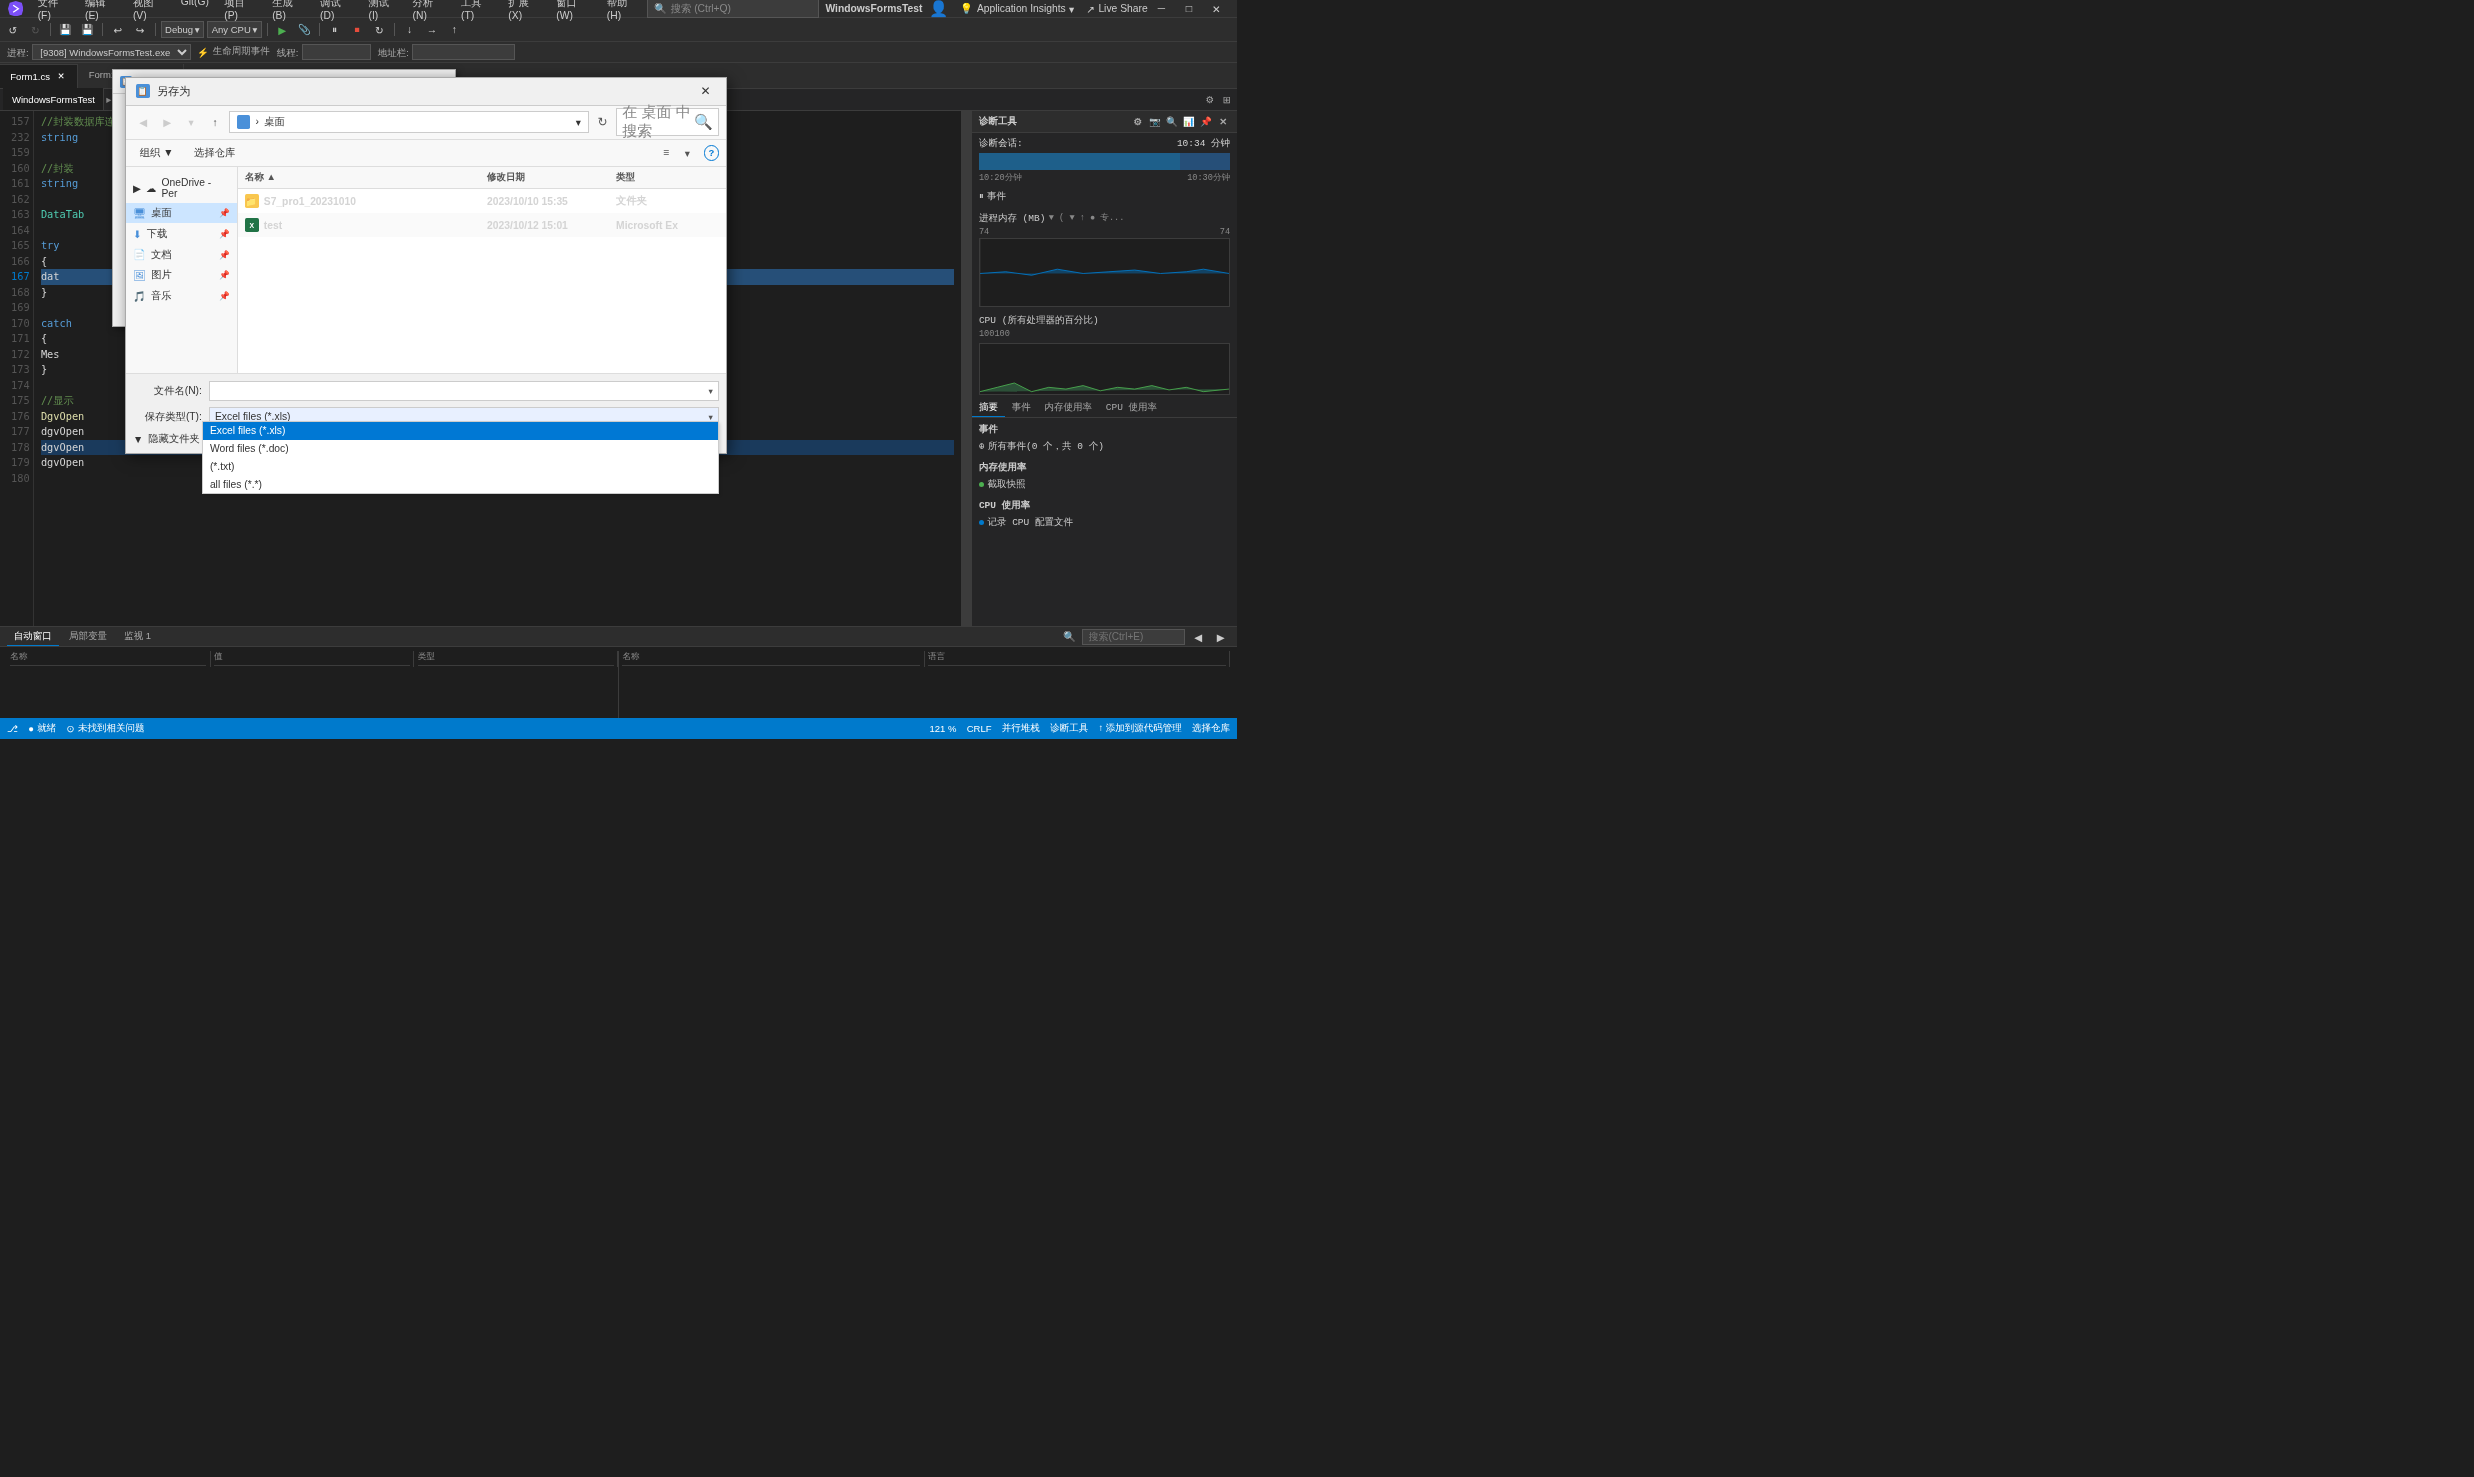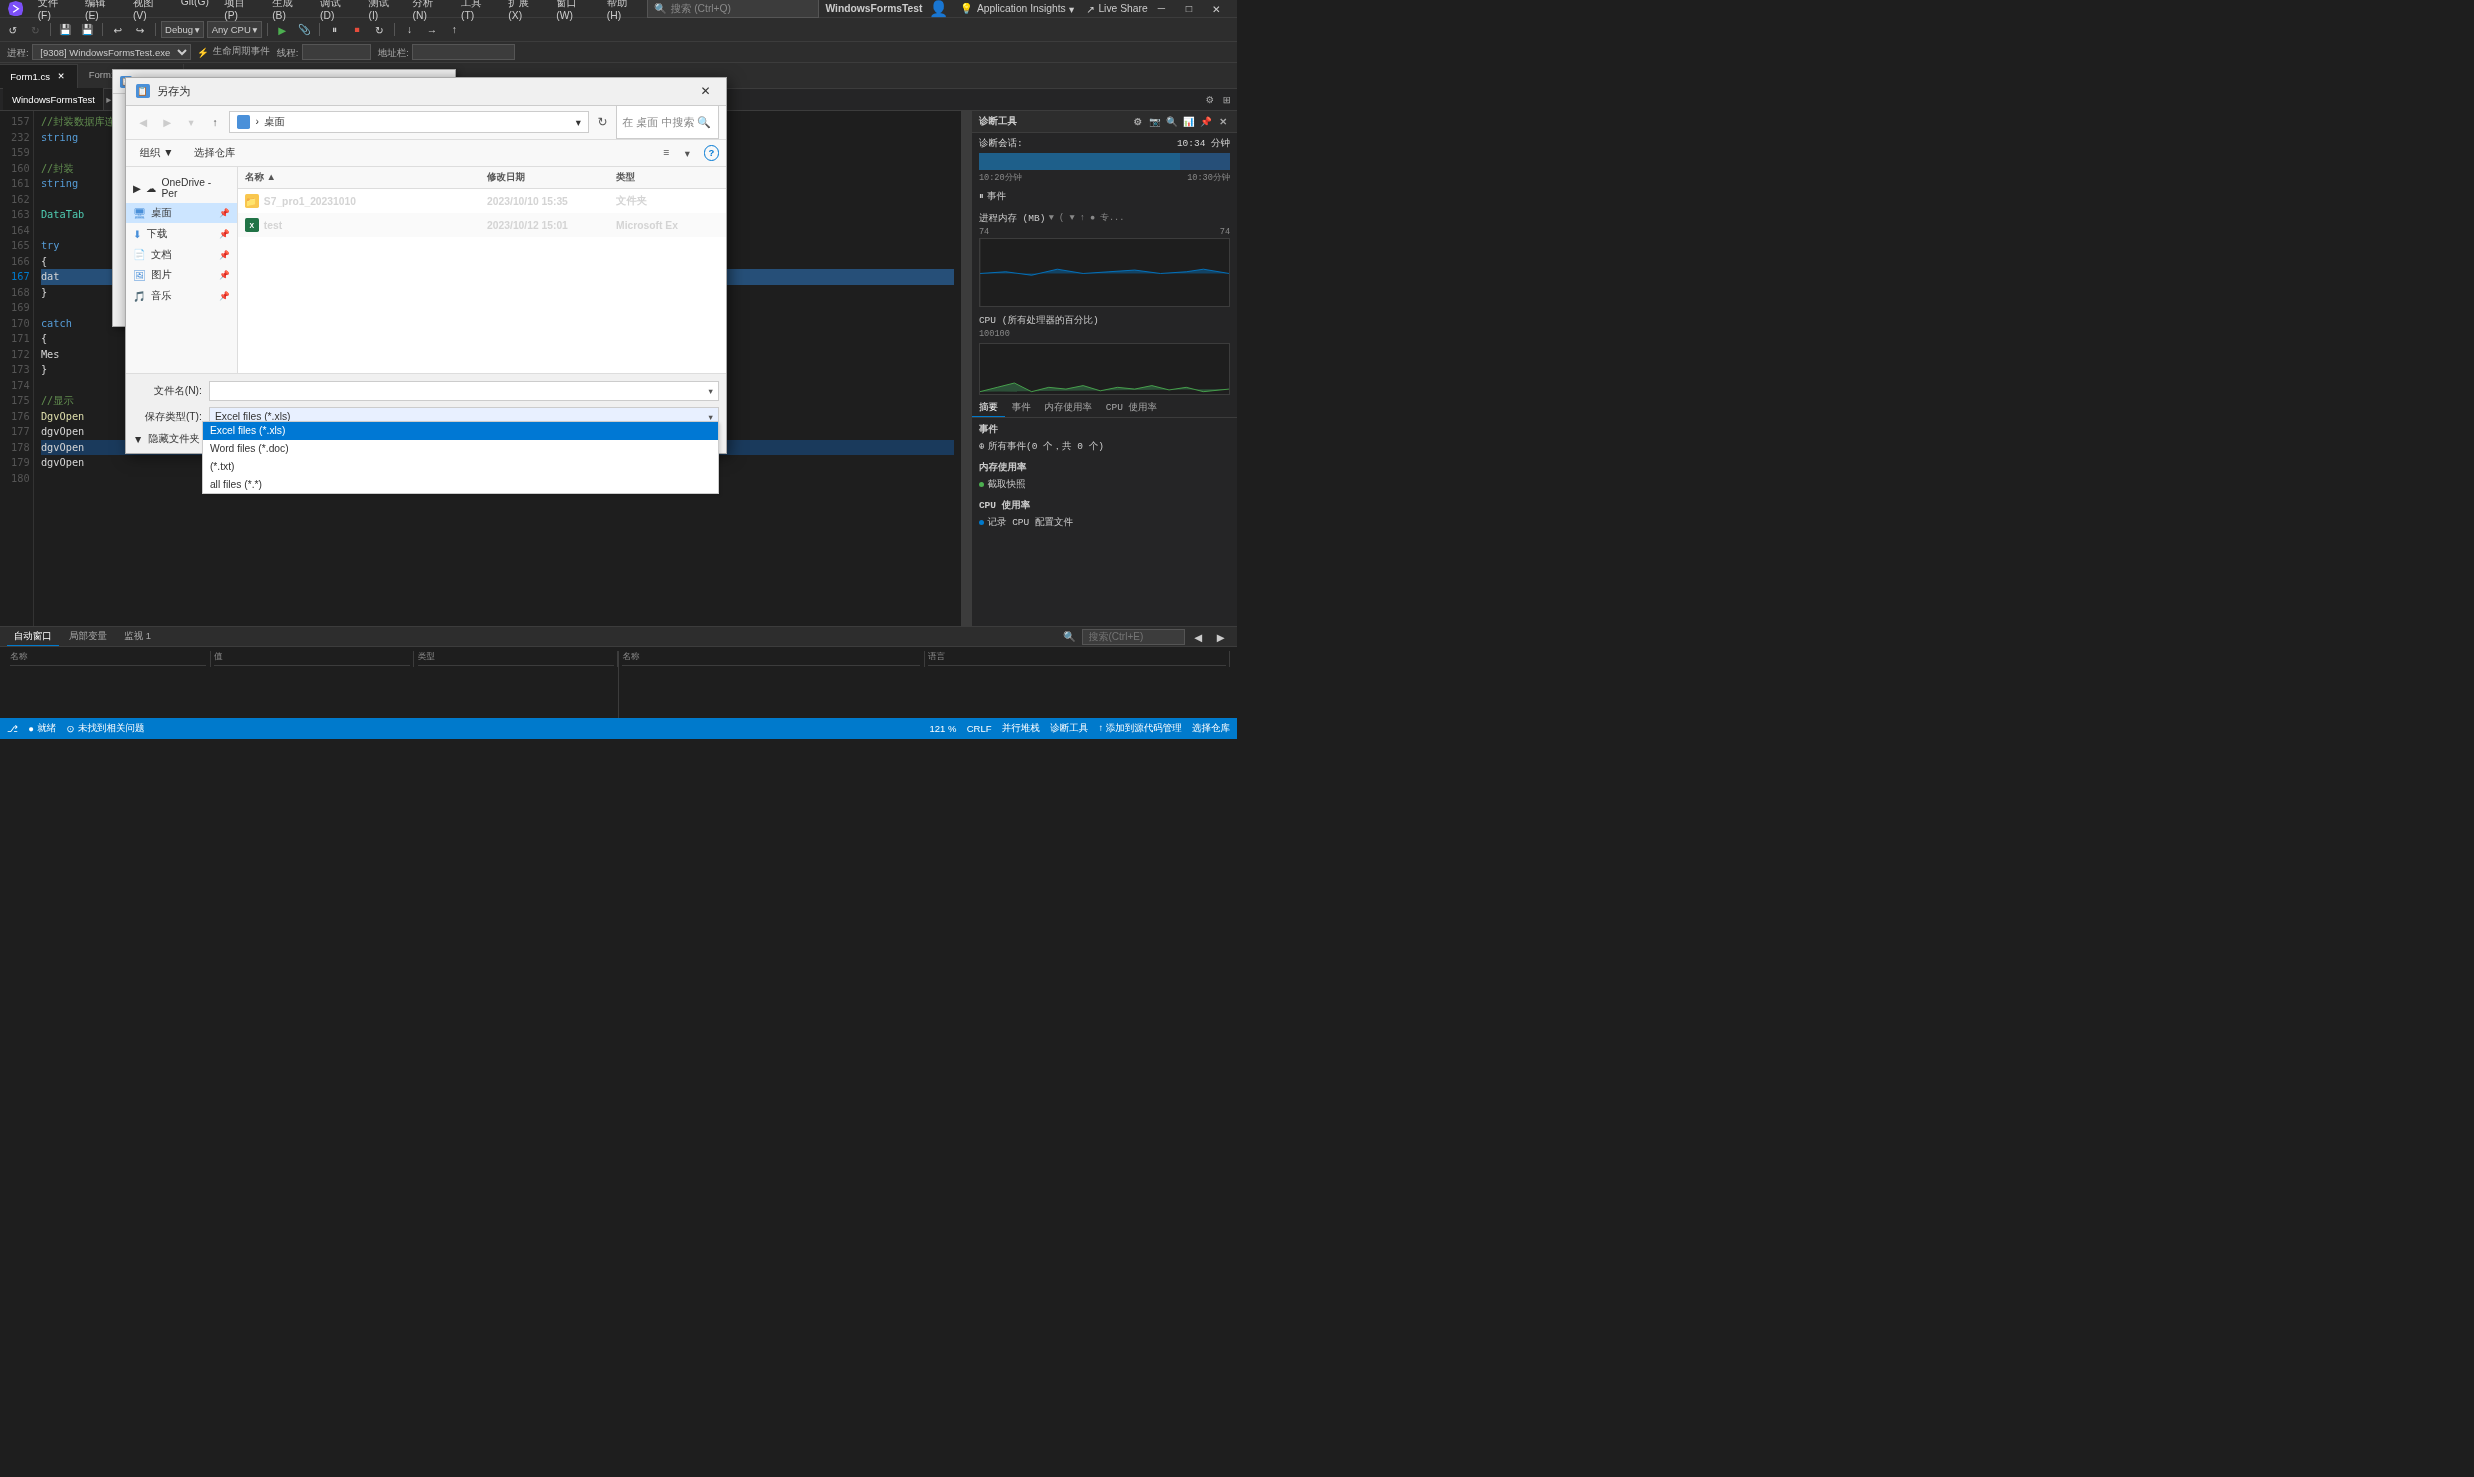--- a/index.html
+++ b/index.html
@@ -629,28 +629,28 @@
       height: 20.6px;
       display: flex;
       align-items: center;
       justify-content: center;
       cursor: pointer;
       color: #555;
       font-size: 12px;
     }
     .search-box {
       width: 103px;
-      height: 34px;
+      height: 28px;
       background: white;
       border: 0.9px solid #ccc;
       display: flex;
       align-items: center;
       padding: 0 5.2px;
       gap: 3.4px;
-      font-size: 11px;
+      font-size: 15px;
       color: #888;
     }
 
     .dialog-toolbar {
       height: 27.5px;
       background: #f8f8f8;
       display: flex;
       align-items: center;
       padding: 0 6.9px;
       gap: 6.9px;

